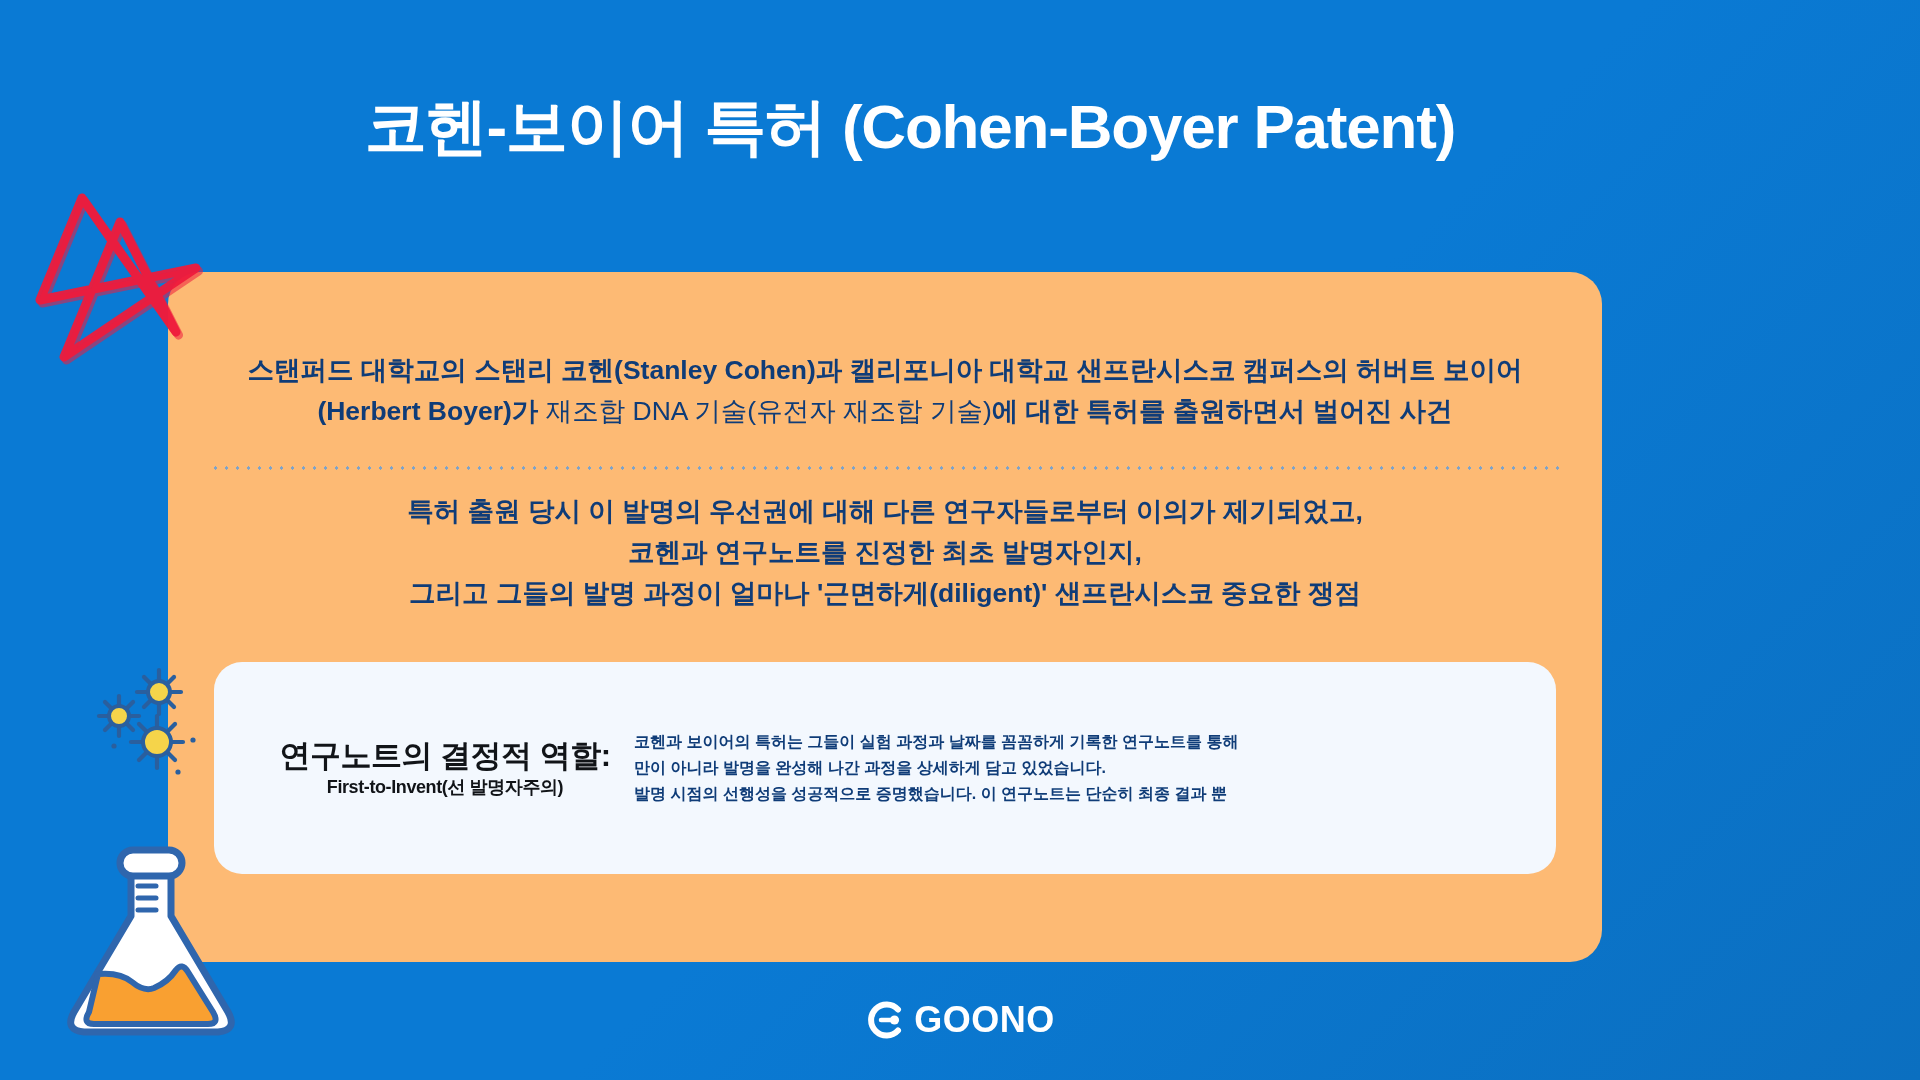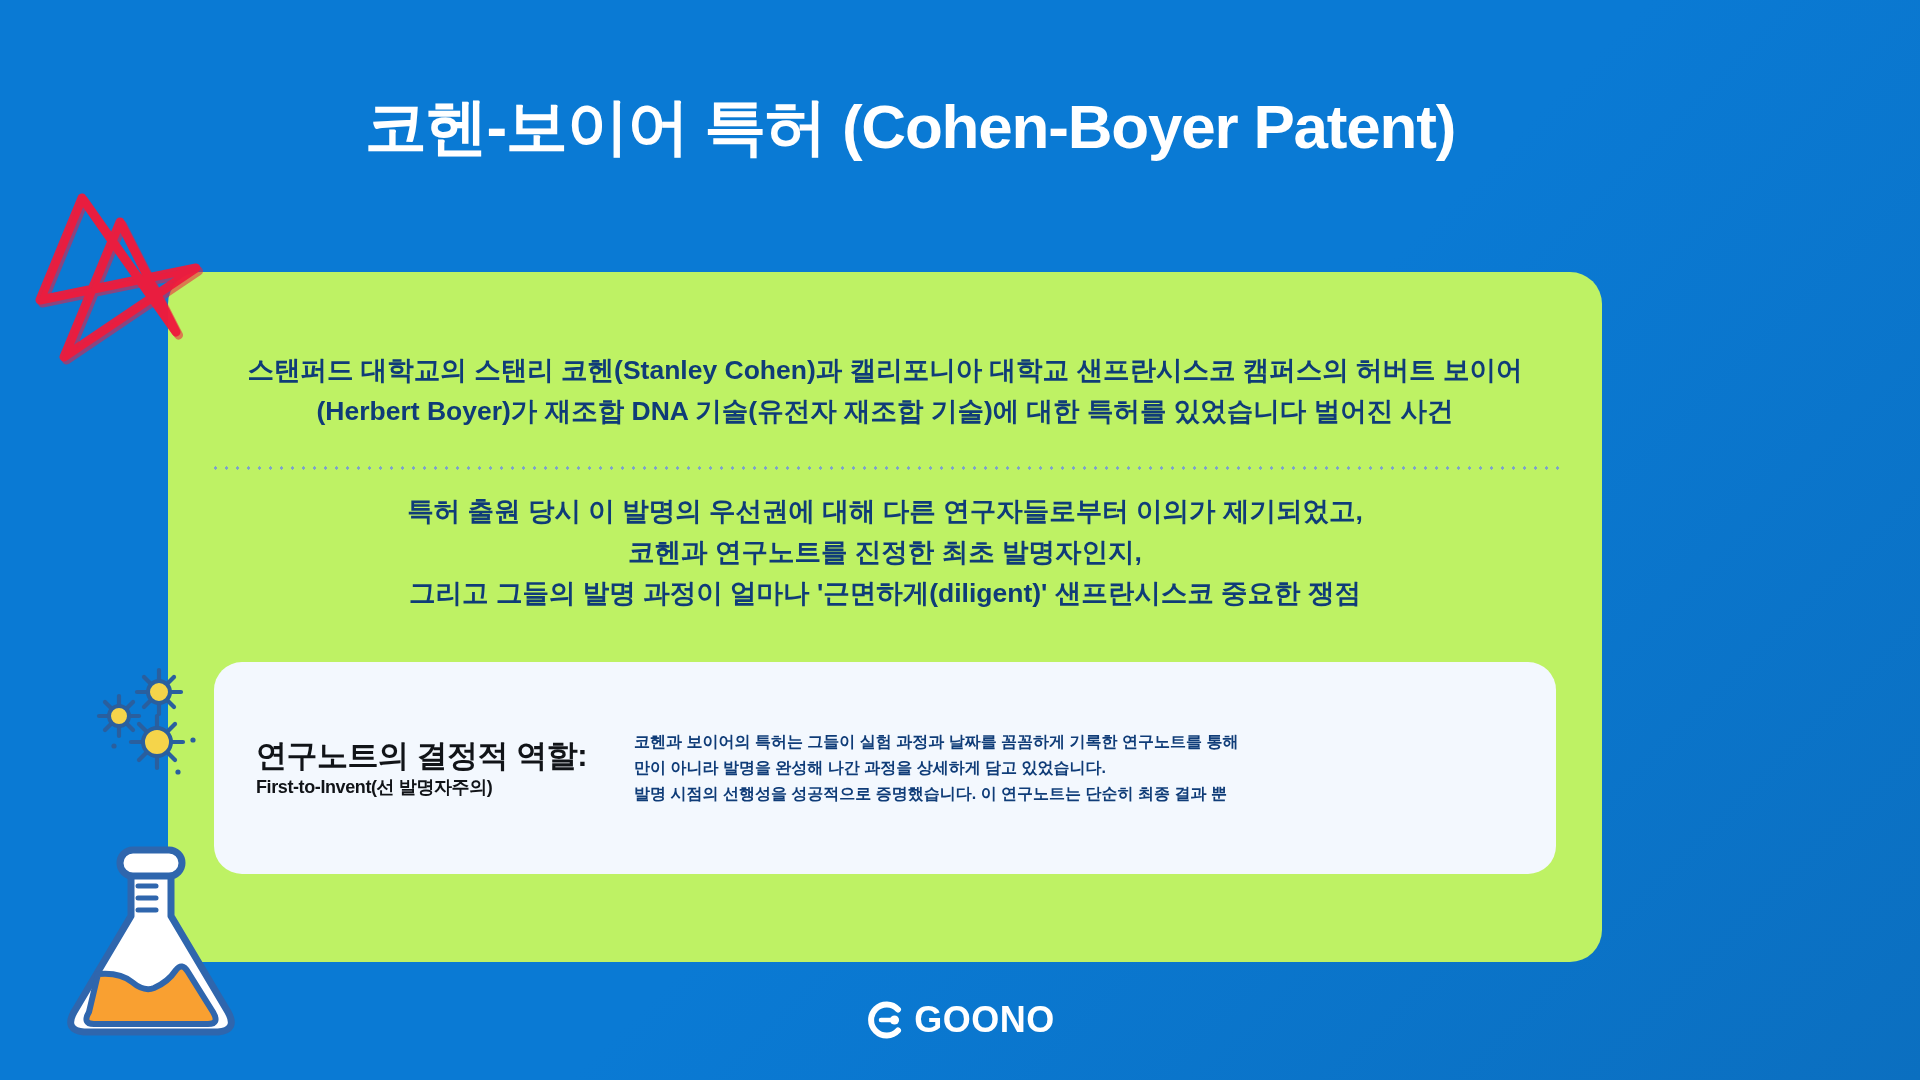--- a/index.html
+++ b/index.html
@@ -25,36 +25,36 @@
     letter-spacing:-1.2px;
     line-height:1.05;
     white-space:nowrap;
   }
 
   
   .panel {
     position:absolute;
     left:168px; top:272px;
     width:1434px; height:690px;
-    background:#bef264;
+    background:#fdba74;
     border-radius:32px;
   }
 
   .para {
     position:absolute;
     left:40px; width:1354px;
     text-align:center;
     color:#0f3c78;
     font-size:26.5px;
     line-height:1.55;
     font-weight:600;
   }
   .para.p1 { top:78px; }
   .para.p2 { top:219px; }
-  .para .b { font-weight:700; }
+  .para .b { font-weight:400; }
 
   .divider {
     position:absolute;
     left:42px; top:194px;
     width:1350px; height:4px;
     background-image:radial-gradient(circle, #7ea3c9 1.6px, rgba(0,0,0,0) 1.7px);
     background-size:11px 4px;
     background-repeat:repeat-x;
   }
 
@@ -64,20 +64,21 @@
     left:46px; top:390px;
     width:1342px; height:212px;
     background:#f3f8fe;
     border-radius:28px;
     display:flex;
     align-items:center;
   }
   .card-left {
     width:420px;
     flex:0 0 420px;
+    text-align:center;
     color:#111418;
     padding-left:42px;
   }
   .card-left .l1 { font-size:31px; font-weight:800; line-height:1.25; letter-spacing:-0.5px; }
   .card-left .l2 { font-size:18px; font-weight:800; line-height:1.3; letter-spacing:-0.4px; }
   .card-right {
     flex:1 1 auto;
     padding-right:48px;
     color:#0f3c78;
     font-size:16px;
@@ -132,21 +133,21 @@
       <path d="M58 16 L16 118 L172 86 L40 175 L96 40 L152 150 Z" opacity="0.95"></path>
       <path d="M58 16 L16 118 L172 86 L40 175 L96 40 L152 150 Z" opacity="0.55" transform="translate(2.5,3)"></path>
     </g>
   </svg>
 </div>
 
 <div class="panel">
 
   <div class="para p1">
     <div>스탠퍼드 대학교의 스탠리 코헨(Stanley Cohen)과 캘리포니아 대학교 샌프란시스코 캠퍼스의 허버트 보이어</div>
-    <div><span>(Herbert Boyer)가 </span><span class="b">재조합 DNA 기술(유전자 재조합 기술)</span><span>에 대한 특허를 있었습니다 벌어진 사건</span></div>
+    <div><span>(Herbert Boyer)가 </span><span class="b">재조합 DNA 기술(유전자 재조합 기술)</span><span>에 대한 특허를 출원하면서 벌어진 사건</span></div>
   </div>
 
   <div class="divider"></div>
 
   <div class="para p2">
     <div>특허 출원 당시 이 발명의 우선권에 대해 다른 연구자들로부터 이의가 제기되었고,</div>
     <div>코헨과 연구노트를 진정한 최초 발명자인지,</div>
     <div>그리고 그들의 발명 과정이 얼마나 '근면하게(diligent)' 샌프란시스코 중요한 쟁점</div>
   </div>
 

